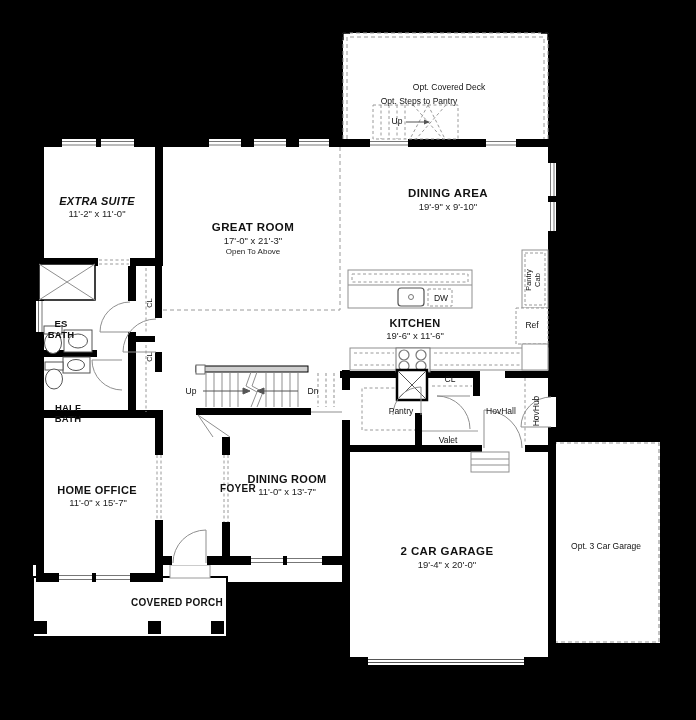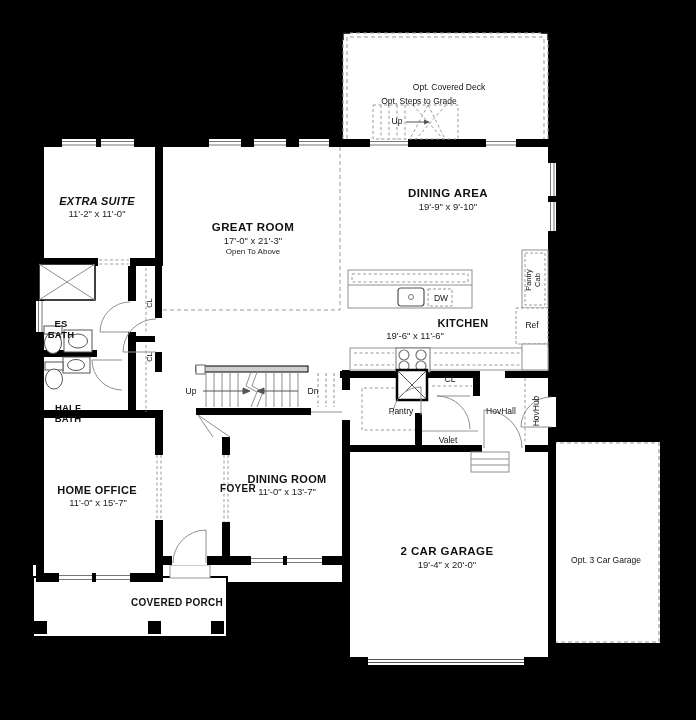--- a/index.html
+++ b/index.html
@@ -294,45 +294,45 @@
   <div class="lbl t" style="left:97px;top:201px;font-style:italic;">EXTRA SUITE</div>
   <div class="lbl d" style="left:97px;top:214px;">11'-2" x 11'-0"</div>
 
   <div class="lbl tlg" style="left:253px;top:228px;">GREAT ROOM</div>
   <div class="lbl d" style="left:253px;top:241px;">17'-0" x 21'-3"</div>
   <div class="lbl n" style="left:253px;top:252px;">Open To Above</div>
 
   <div class="lbl tlg" style="left:448px;top:194px;">DINING AREA</div>
   <div class="lbl d" style="left:448px;top:207px;">19'-9" x 9'-10"</div>
 
-  <div class="lbl t" style="left:415px;top:323px;margin-left:48px;">KITCHEN</div>
+  <div class="lbl t" style="left:415px;top:323px;">KITCHEN</div>
   <div class="lbl d" style="left:415px;top:336px;">19'-6" x 11'-6"</div>
 
   <div class="lbl b" style="left:61px;top:313px;">ES
 BATH</div>
   <div class="lbl b" style="left:68px;top:397px;">HALF
 BATH</div>
 
   <div class="lbl t" style="left:97px;top:490px;">HOME OFFICE</div>
   <div class="lbl d" style="left:98px;top:503px;">11'-0" x 15'-7"</div>
 
   <div class="lbl b2" style="left:190px;top:489px;">FOYER</div>
 
   <div class="lbl t" style="left:287px;top:479px;">DINING ROOM</div>
   <div class="lbl d" style="left:287px;top:492px;">11'-0" x 13'-7"</div>
 
   <div class="lbl tlg" style="left:447px;top:552px;">2 CAR GARAGE</div>
   <div class="lbl d" style="left:447px;top:565px;">19'-4" x 20'-0"</div>
 
   <div class="lbl b2" style="left:129px;top:603px;">COVERED PORCH</div>
 
-  <div class="lbl s" style="left:606px;top:546px;margin-top:14px;">Opt. 3 Car Garage</div>
+  <div class="lbl s" style="left:606px;top:546px;">Opt. 3 Car Garage</div>
 
   <div class="lbl s" style="left:418px;top:87px;margin-left:31px;">Opt. Covered Deck</div>
-  <div class="lbl s" style="left:419px;top:101px;">Opt. Steps to Grade</div>
+  <div class="lbl s" style="left:419px;top:101px;">Opt. Steps to Pantry</div>
 
   <div class="lbl s" style="left:397px;top:121px;">Up</div>
   <div class="lbl s" style="left:191px;top:391px;">Up</div>
   <div class="lbl s" style="left:313px;top:391px;">Dn</div>
 
   <div class="lbl s" style="left:380px;top:411px;padding-left:42px;">Pantry</div>
   <div class="lbl s" style="left:448px;top:440px;">Valet</div>
   <div class="lbl s" style="left:501px;top:411px;">HovHall</div>
   <div class="lbl s rot" style="left:536px;top:411px;">HovHub</div>
   <div class="lbl tiny rot" style="left:534px;top:280px;">Pantry

